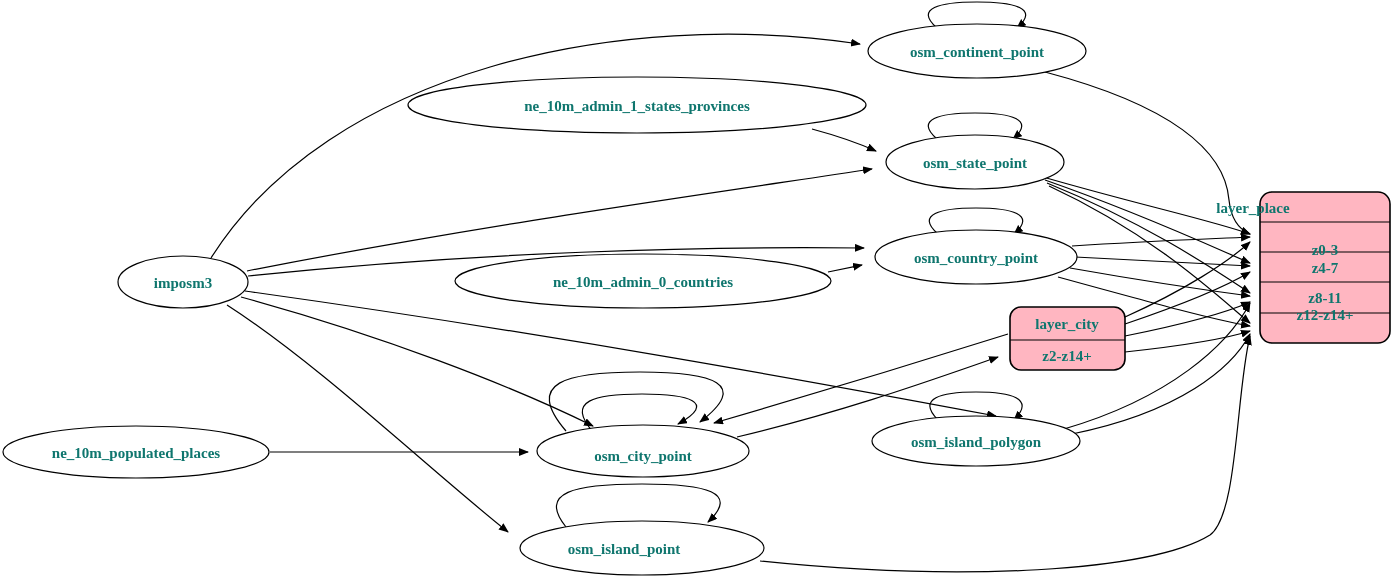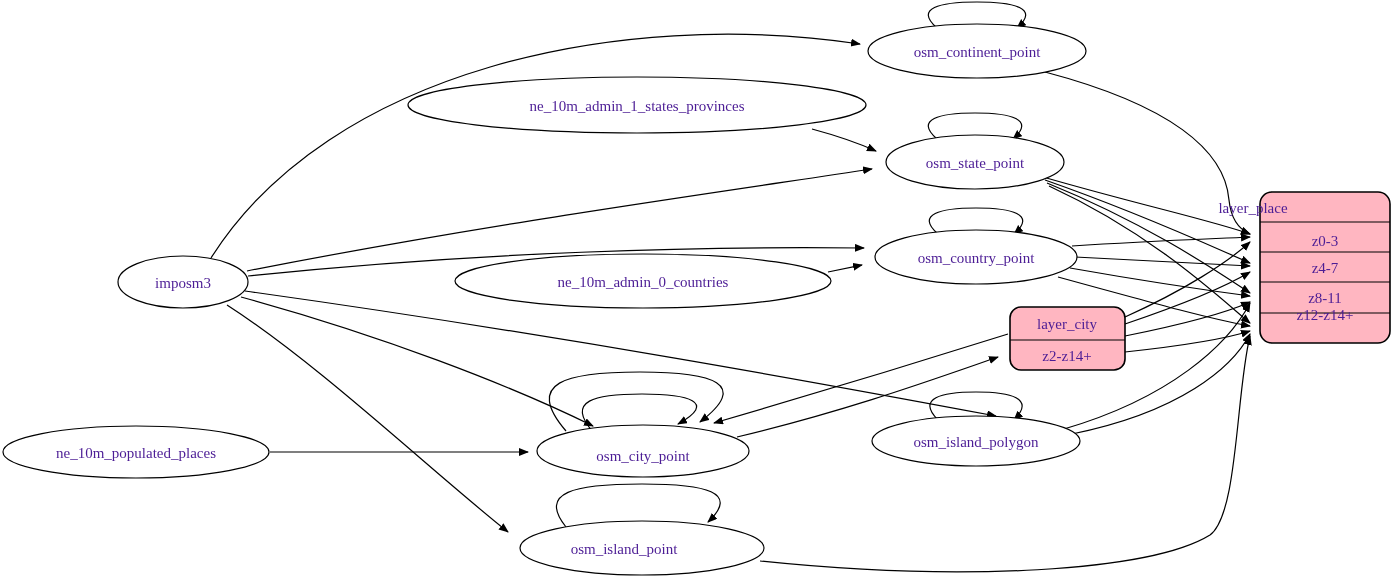--- a/index.html
+++ b/index.html
@@ -7,24 +7,25 @@
     position:relative;
     width:1395px;height:580px;
     background:#ffffff;
     font-family:"Liberation Serif","DejaVu Serif",serif;
     overflow:hidden;
   }
   .canvas svg{position:absolute;left:0;top:0;}
   .nlabel{
     position:absolute;
     transform:translate(-50%,-50%);
-    font-size:15px;color:#4c1d95;
+    font-size:15px;color:#0f766e;
     white-space:nowrap;
     text-align:left;
     line-height:1;
+    font-weight:bold;
   }
 </style>
 </head>
 <body>
 
 <div class="canvas">
 
 <svg width="1395" height="580" viewBox="0 0 1395 580">
   <defs>
     <marker id="arr" markerUnits="userSpaceOnUse" markerWidth="12" markerHeight="10" refX="9" refY="4" orient="auto">
@@ -111,18 +112,18 @@
 <div class="nlabel" style="left:975px;top:163px">osm_state_point</div>
 <div class="nlabel" style="left:976px;top:258px">osm_country_point</div>
 <div class="nlabel" style="left:643px;top:456px">osm_city_point</div>
 <div class="nlabel" style="left:976px;top:442px">osm_island_polygon</div>
 <div class="nlabel" style="left:624px;top:549px">osm_island_point</div>
 
 <div class="nlabel" style="left:1067px;top:324px">layer_city</div>
 <div class="nlabel" style="left:1067px;top:356px">z2-z14+</div>
 
 <div class="nlabel" style="left:1253px;top:208px">layer_place</div>
-<div class="nlabel" style="left:1325px;top:241px">z0-3</div>
+<div class="nlabel" style="left:1325px;top:250px">z0-3</div>
 <div class="nlabel" style="left:1325px;top:268px">z4-7</div>
 <div class="nlabel" style="left:1325px;top:298px">z8-11</div>
 <div class="nlabel" style="left:1325px;top:315px">z12-z14+</div>
 
 </div>
 
 </body></html>

